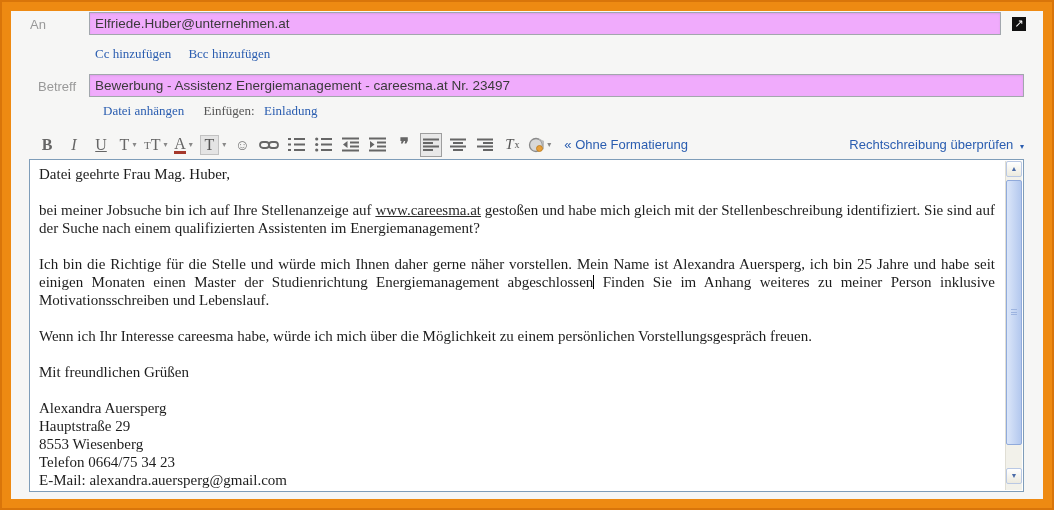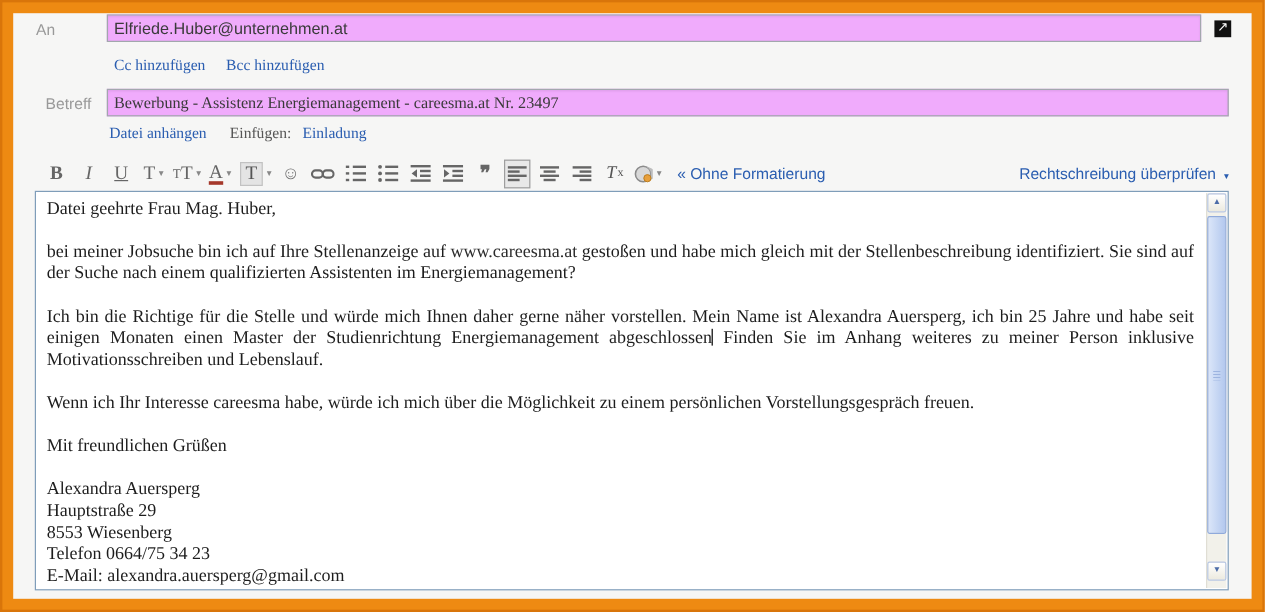--- a/index.html
+++ b/index.html
@@ -75,21 +75,21 @@
     background:#fff; border:1px solid #7f9db9;
   }
   .body-text {
     position:absolute; inset:0; padding:5px 28px 0 9px;
     font-family:"Liberation Serif", serif;
     font-size:15px; line-height:18px; color:#1d1d1d;
     overflow:hidden; cursor:text;
   }
   .line { min-height:18px; }
   .justify { text-align:justify; }
-  .body-link { color:#2b2b2b; cursor:pointer; }
+  .body-link { text-decoration:underline; color:#2b2b2b; cursor:pointer; }
   .caret { display:inline-block; width:1px; height:14px; background:#000; vertical-align:-2px; }
 
   
   .scrollbar {
     position:absolute; top:1px; right:1px; bottom:1px; width:17px;
     background:#f2f1ea; border-left:1px solid #e0ded4;
   }
   .sb-btn {
     position:absolute; left:0; width:16px; height:16px;
     background:linear-gradient(#ffffff,#eceadf);
@@ -118,23 +118,23 @@
   <div class="field-label" style="left:19px; top:6px;">An</div>
   <input class="text-input" style="left: 78px; top: 1px; width: 912px;" value="Elfriede.Huber@unternehmen.at">
   <div class="popout" style="left:1001px; top:6px;">↗</div>
 
   <div class="link-row" style="left:84px; top:35px;">
     <span class="blue-link">Cc hinzufügen</span>
     <span class="blue-link">Bcc hinzufügen</span>
   </div>
 
   <div class="field-label" style="left:27px; top:68px;">Betreff</div>
-  <input class="text-input" style="left: 78px; top: 63px; width: 935px; font-family: Liberation Serif, serif;" value="Bewerbung - Assistenz Energiemanagement - careesma.at Nr. 23497">
-
-  <div class="link-row" style="left:80px; top:92px;">
+  <input class="text-input" style="left: 78px; top: 63px; width: 935px;" value="Bewerbung - Assistenz Energiemanagement - careesma.at Nr. 23497">
+
+  <div class="link-row" style="left:92px; top:92px;">
     <span class="blue-link">Datei anhängen</span>
     <span class="gray-label">Einfügen:</span>
     <span class="blue-link">Einladung</span>
   </div>
 
   <div class="toolbar">
     <div class="tb-btn tb-serif b-bold">
           <span>B</span>
         </div>
     <div class="tb-btn tb-serif b-italic">

